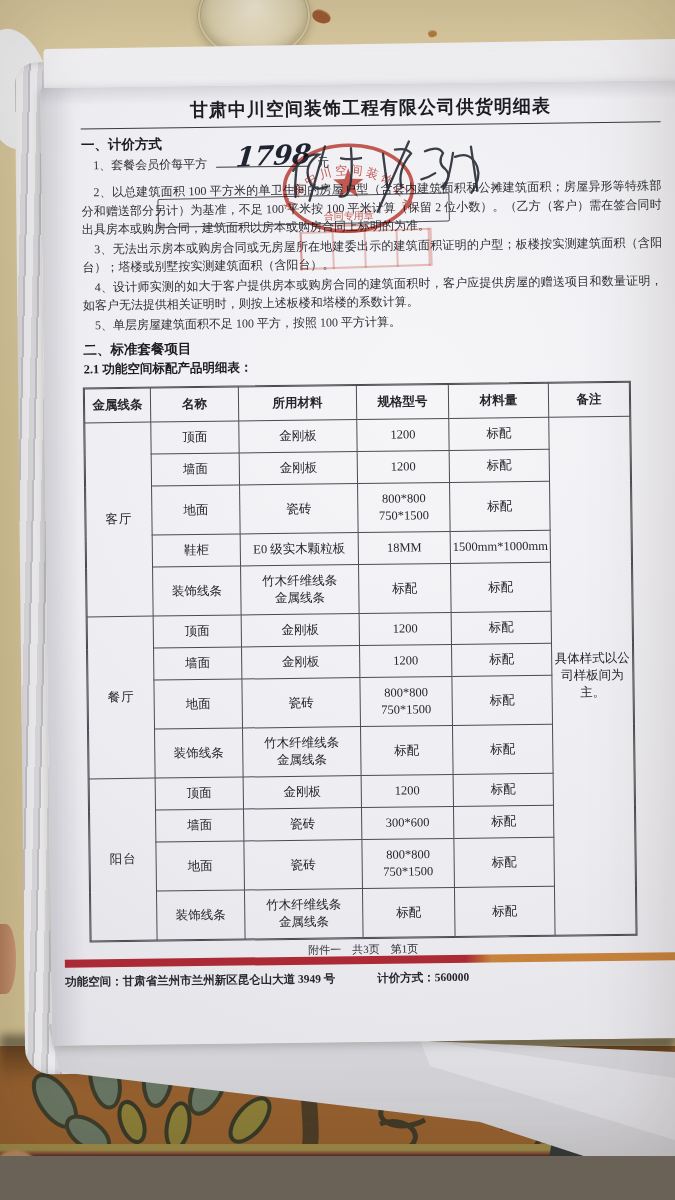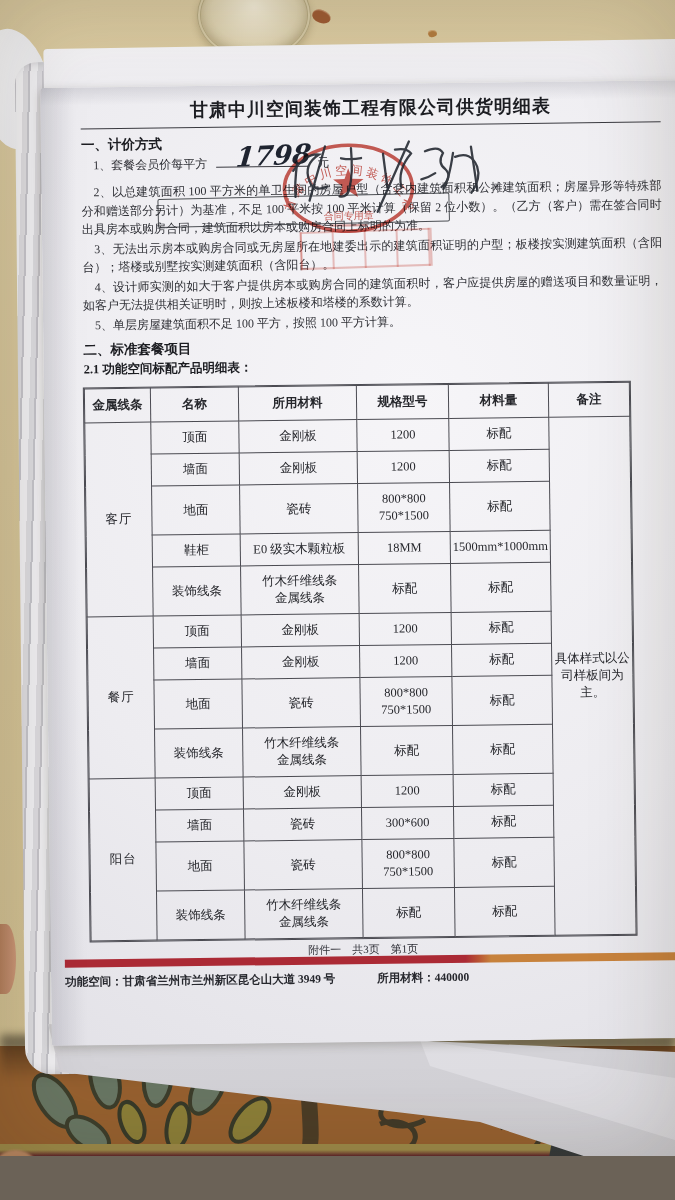--- a/index.html
+++ b/index.html
@@ -320,18 +320,18 @@
         <path d="M168,20 q16,-6 22,10 q4,12 -6,26"></path>
         <path d="M184,10 l6,44"></path>
         <path d="M122,4 L90,74"></path>
         <path d="M38,8 L22,62"></path>
       </g>
     </svg>
 
     <div class="company-footer">
       <div class="footer-bar"></div>
       <div class="footer-text">
-        <span>功能空间：</span><span>甘肃省兰州市兰州新区昆仑山大道 3949 号</span><span class="gap"></span><span>所用材料：</span><span>440000</span>
+        <span>功能空间：</span><span>甘肃省兰州市兰州新区昆仑山大道 3949 号</span><span class="gap"></span><span>计价方式：</span><span>560000</span>
       </div>
     </div>
   </div>
 
 </div>
 
 </body></html>

